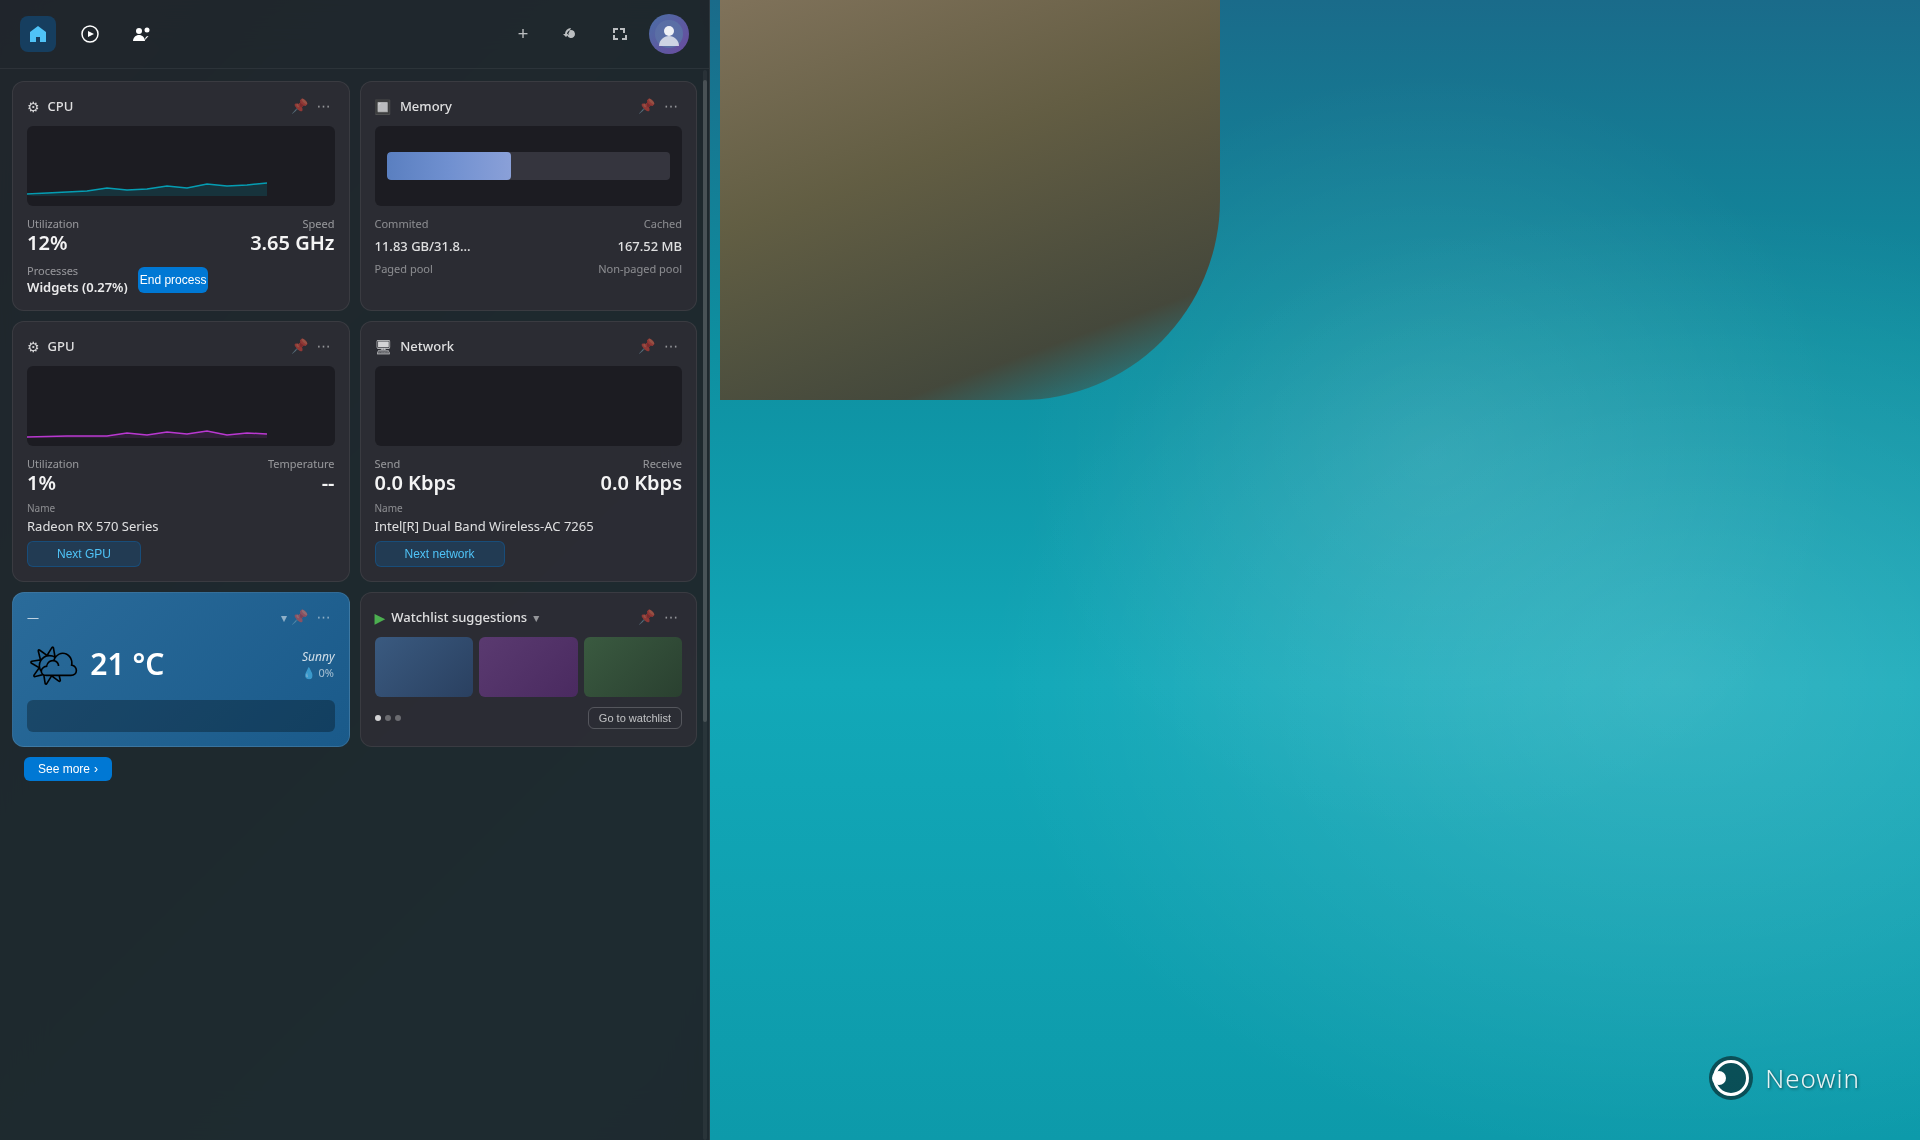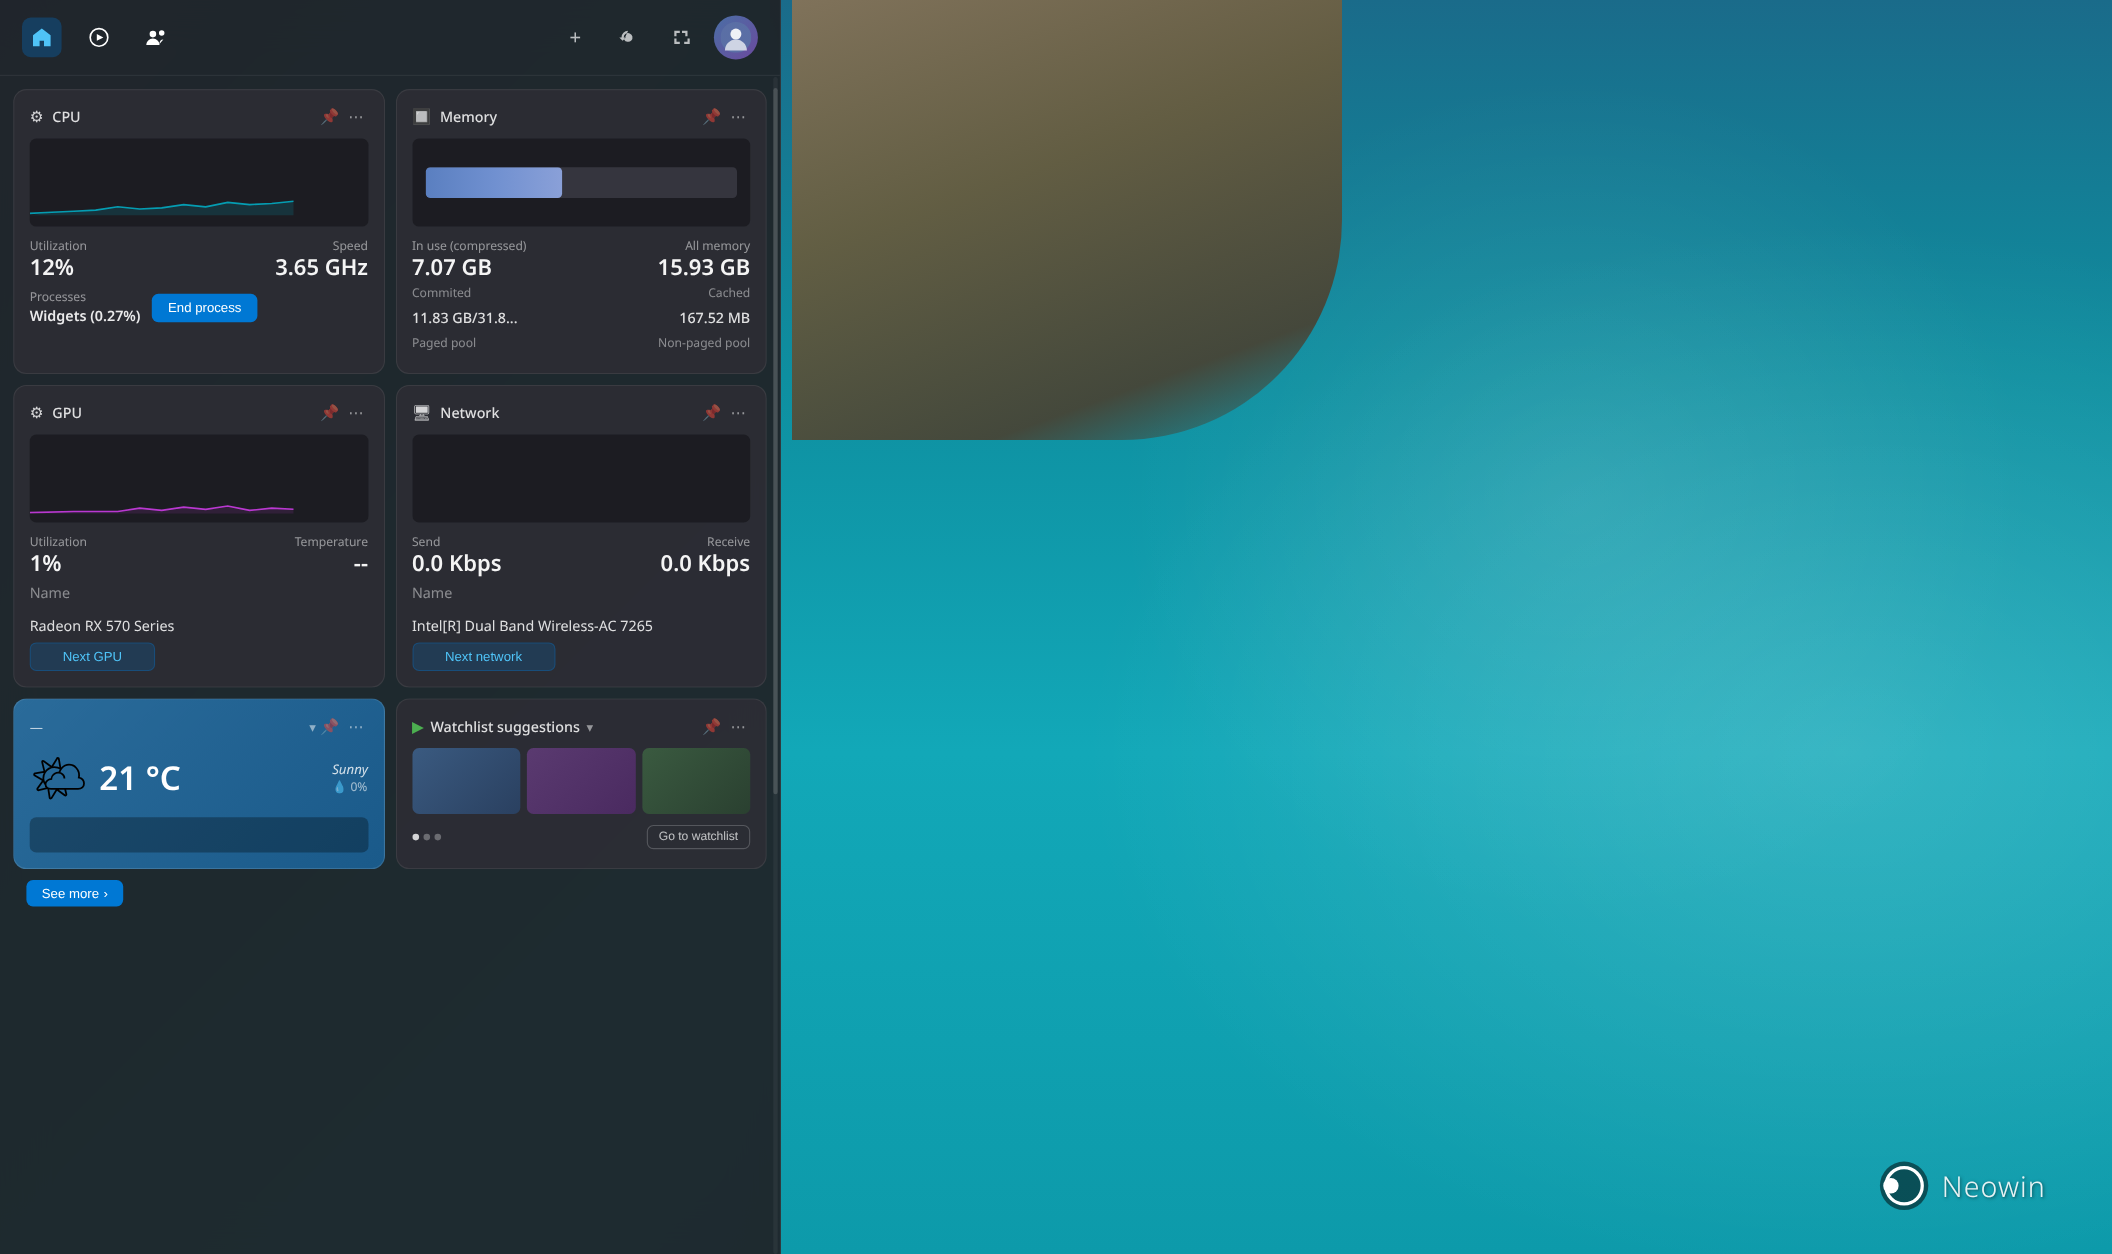--- a/index.html
+++ b/index.html
@@ -346,21 +346,21 @@
       font-size: 13px;
       color: rgba(255,255,255,0.9);
       font-weight: 600;
     }
 
     .end-process-btn {
       background: #0078d4;
       color: white;
       border: none;
       border-radius: 6px;
-      padding: 6px 15px;
+      padding: 6px 2px;
       font-size: 12px;
       cursor: pointer;
       font-weight: 500;
     }
 
     
     .network-graph {
       background: rgba(25,25,30,0.8);
       border-radius: 6px;
       height: 80px;
@@ -574,23 +574,23 @@
       border-radius: 2px;
       margin-top: 10px;
     }
 
     
     .name-row {
       margin-top: 6px;
     }
 
     .name-label {
-      font-size: 13px;
+      font-size: 10px;
       color: rgba(255,255,255,0.45);
-      margin-bottom: 12px;
+      margin-bottom: 2px;
     }
 
     .name-value {
       font-size: 13px;
       color: rgba(255,255,255,0.85);
     }
   </style>
 </head>
 <body>
 
@@ -695,30 +695,20 @@
         <span class="widget-title-icon">🔲</span>
         <span class="widget-title">Memory</span>
         <button class="widget-pin-btn">📌</button>
         <button class="widget-more-btn">⋯</button>
       </div>
       <div class="memory-bar-container">
         <div class="memory-bar">
           <div class="memory-bar-fill" style="width: 44%"></div>
         </div>
       </div>
-      <div class="stats-row">
-        <div class="stat-col">
-          <span class="stat-label">In use (compressed)</span>
-          <span class="stat-value">7.07 GB</span>
-        </div>
-        <div class="stat-col right">
-          <span class="stat-label">All memory</span>
-          <span class="stat-value right">15.93 GB</span>
-        </div>
-      </div>
       <div class="mem-detail-row">
         <span class="mem-detail-label">Commited</span>
         <span class="mem-detail-label">Cached</span>
       </div>
       <div class="mem-detail-row">
         <span class="mem-detail-value">11.83 GB/31.8...</span>
         <span class="mem-detail-value">167.52 MB</span>
       </div>
       <div class="mem-detail-row">
         <span class="mem-detail-label">Paged pool</span>

